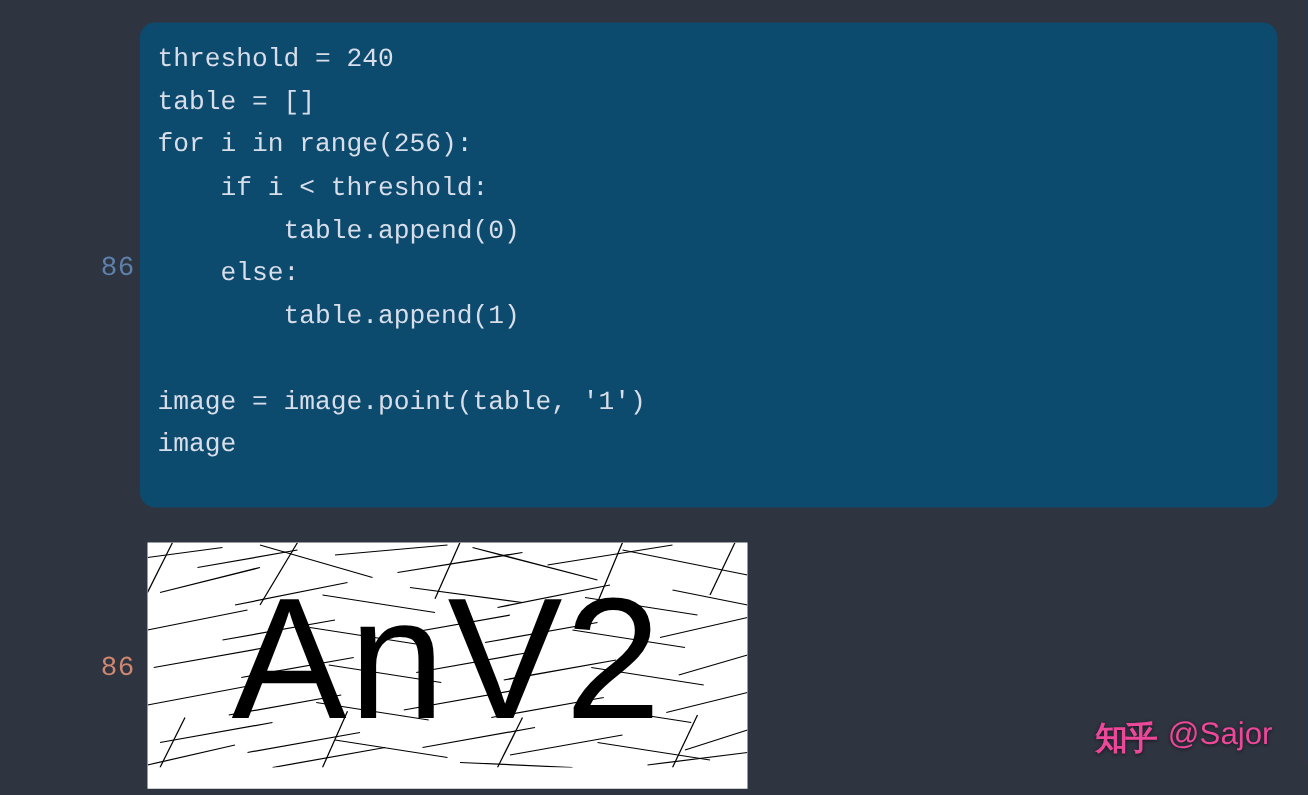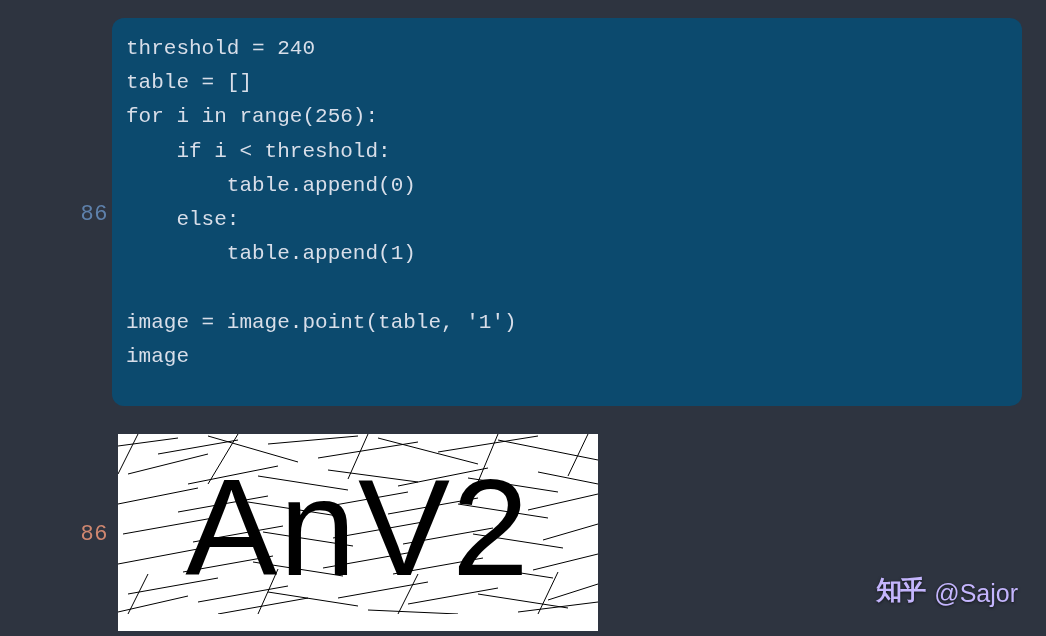--- a/index.html
+++ b/index.html
@@ -77,27 +77,27 @@
     inset: 0;
   }
   .noise line {
     stroke: #000;
     stroke-width: 1;
   }
   .watermark {
     position: absolute;
     right: 28px;
     bottom: 28px;
-    color: #c4b5fd;
+    color: #ec4899;
     font-family: -apple-system, "PingFang SC", "Microsoft YaHei", Arial, sans-serif;
     font-size: 25px;
     font-weight: 500;
     text-shadow: 0 1px 3px rgba(0,0,0,0.6);
     display: flex;
-    align-items: flex-end;
+    align-items: flex-start;
     gap: 10px;
   }
   .zhihu-logo {
     font-family: "STKaiti", "KaiTi", "PingFang SC", serif;
     font-weight: 700;
     font-size: 26px;
     letter-spacing: -2px;
   }
 </style>
 </head>

